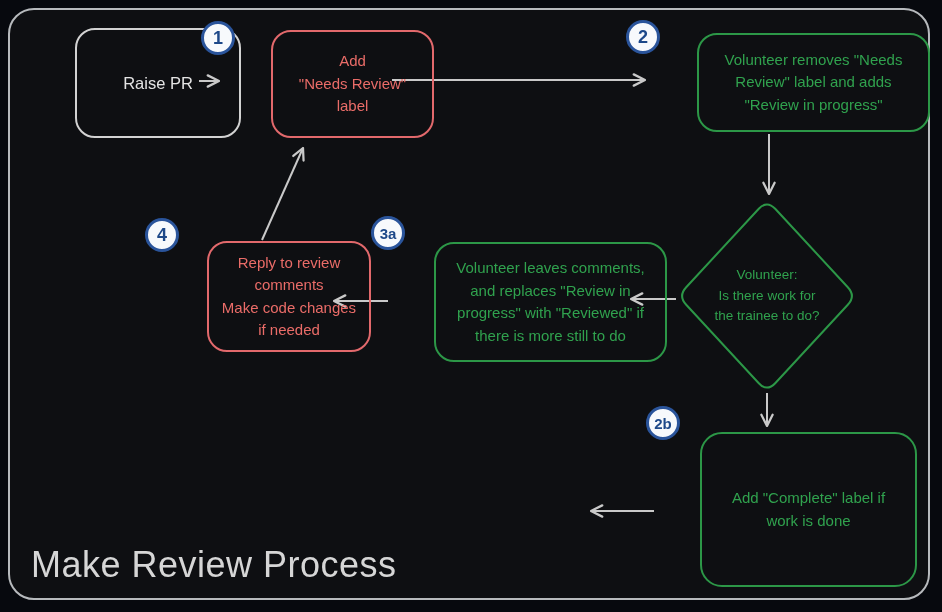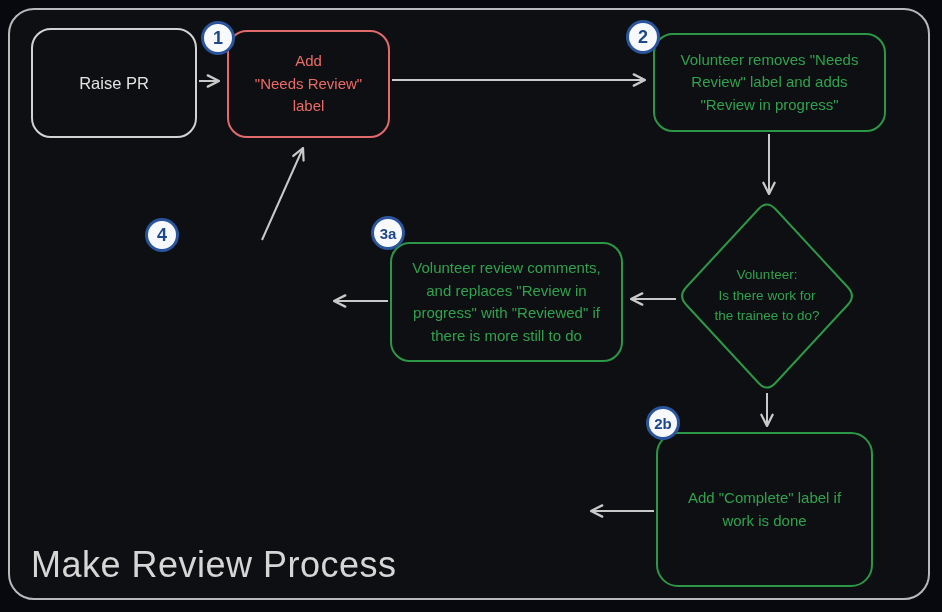--- a/index.html
+++ b/index.html
@@ -18,21 +18,21 @@
     --badge-text:#1d4889;
     --title-color:#d6d6d6;
   }
   html,body{margin:0;padding:0;background:var(--background);}
   body{font-family:"Liberation Sans","DejaVu Sans",sans-serif;}
   .stage{position:relative;width:942px;height:612px;background:var(--background);overflow:hidden;}
   .frame{position:absolute;left:8px;top:8px;width:922px;height:592px;border:2px solid var(--frame-border);
          border-radius:26px;background:var(--canvas);box-sizing:border-box;}
   .layer{position:absolute;left:0;top:0;width:942px;height:612px;pointer-events:none;}
   .node{position:absolute;display:flex;align-items:center;justify-content:center;text-align:center;
-        border-radius:20px;box-sizing:border-box;white-space:pre-line;line-height:1.5;padding:6px 10px;}
+        border-radius:20px;box-sizing:border-box;white-space:pre-line;line-height:1.5;padding:6px 10px;margin-left:44px;}
   .node.red{border:2px solid var(--red-border);color:var(--red-text);font-size:15px;}
   .node.green{border:2px solid var(--green-border);color:var(--green-text);font-size:15px;}
   .node.white{border:2px solid var(--neutral-border);color:var(--neutral-text);font-size:16.5px;}
   .diamond-label{position:absolute;display:flex;align-items:center;justify-content:center;text-align:center;
         color:var(--green-text);font-size:13.5px;line-height:1.55;white-space:pre-line;}
   .badge{position:absolute;width:34px;height:34px;border-radius:50%;background:var(--badge-fill);
          border:3px solid var(--badge-border);color:var(--badge-text);display:flex;align-items:center;
          justify-content:center;font-size:18px;font-weight:bold;box-sizing:border-box;z-index:5;}
   .badge.small{font-size:15px;}
   .title{position:absolute;left:31px;top:544px;font-size:36px;color:var(--title-color);letter-spacing:0.5px;}
@@ -70,25 +70,29 @@
 label</div>
 
   <div class="node green" style="left:653px;top:33px;width:233px;height:99px;">Volunteer removes "Needs
 Review" label and adds
 "Review in progress"</div>
 
   <div class="diamond-label" style="left:677px;top:254px;width:180px;height:84px;">Volunteer:
 Is there work for
 the trainee to do?</div>
 
-  <div class="node green" style="left:390px;top:242px;width:233px;height:120px;padding:6px 4px;">Volunteer review comments,
+  <div class="node green" style="left:390px;top:242px;width:233px;height:120px;padding:6px 4px;">Volunteer leaves comments,
 and replaces "Review in
 progress" with "Reviewed" if
 there is more still to do</div>
 
+  <div class="node red" style="left:163px;top:241px;width:164px;height:111px;padding:6px 4px;">Reply to review
+comments
+Make code changes
+if needed</div>
 
   <div class="node green" style="left:656px;top:432px;width:217px;height:155px;border-radius:22px;">Add "Complete" label if
 work is done</div>
 
 
   <div class="badge" style="left:201px;top:21px;">1</div>
   <div class="badge" style="left:626px;top:20px;">2</div>
   <div class="badge small" style="left:371px;top:216px;">3a</div>
   <div class="badge" style="left:145px;top:218px;">4</div>
   <div class="badge small" style="left:646px;top:406px;">2b</div>

